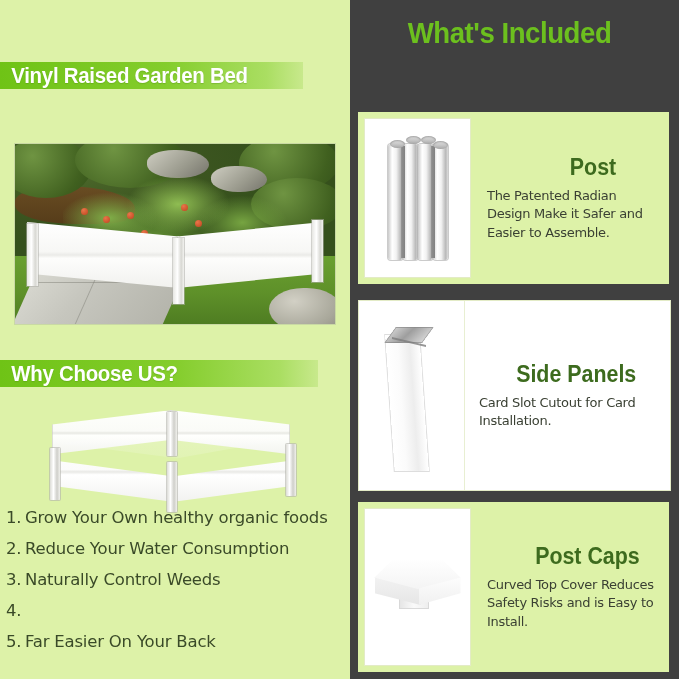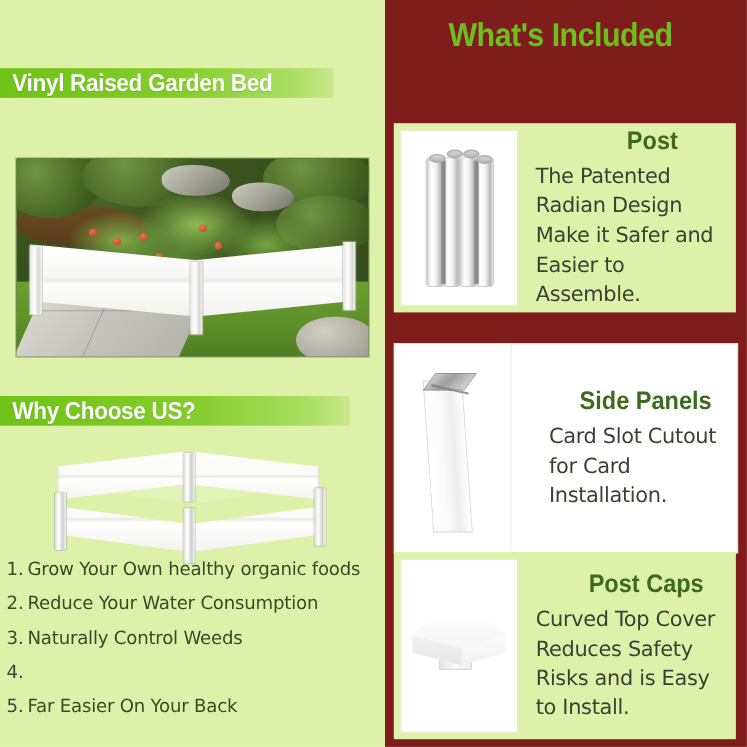--- a/index.html
+++ b/index.html
@@ -213,21 +213,21 @@
     white-space: nowrap;
   }
   .benefit-num { width: 19px; flex: none; }
   .benefit-text { }
 
   
   .right-panel {
     position: absolute;
     left: 350px; top: 0;
     width: 329px; height: 679px;
-    background: #7f1d1d;
+    background: #404040;
   }
   .included-title {
     position: absolute;
     left: 0; top: 16px;
     width: 319px;
     text-align: center;
     color: #6cc01e;
     font-weight: bold;
     font-size: 30px;
     font-family: "Liberation Sans Narrow", "Liberation Sans", sans-serif;
@@ -267,31 +267,31 @@
     font-weight: bold;
     font-size: 23px;
     font-family: "Liberation Sans Narrow", "Liberation Sans", sans-serif;
     transform: scaleX(0.93);
     transform-origin: left center;
     margin-bottom: 6px;
     white-space: nowrap;
   }
   .card-desc {
     color: #3a4033;
-    font-size: 19px;
+    font-size: 13px;
     line-height: 1.42;
     font-family: "DejaVu Sans", sans-serif;
     letter-spacing: -0.3px;
   }
 
   #card-post      { top: 100px; height: 172px; }
   #card-post .card-img      { width: 105px; margin: 6px; }
   #card-post .card-title    { text-align: center; padding-left: 52px; }
 
-  #card-side      { top: 300px; height: 189px; gap: 20px; }
+  #card-side      { top: 288px; height: 189px; }
   #card-side .card-img      { width: 105px; }
   #card-side .card-title    { text-align: center; padding-left: 24px; }
   #card-side .card-text     { padding-left: 14px; }
 
   #card-caps      { top: 490px; height: 170px; }
   #card-caps .card-img      { width: 105px; margin: 6px; }
   #card-caps .card-title    { text-align: center; padding-left: 40px; }
 
   
   .art-post { position: absolute; left: 50%; top: 50%; transform: translate(-50%,-50%); width: 60px; height: 128px; }

